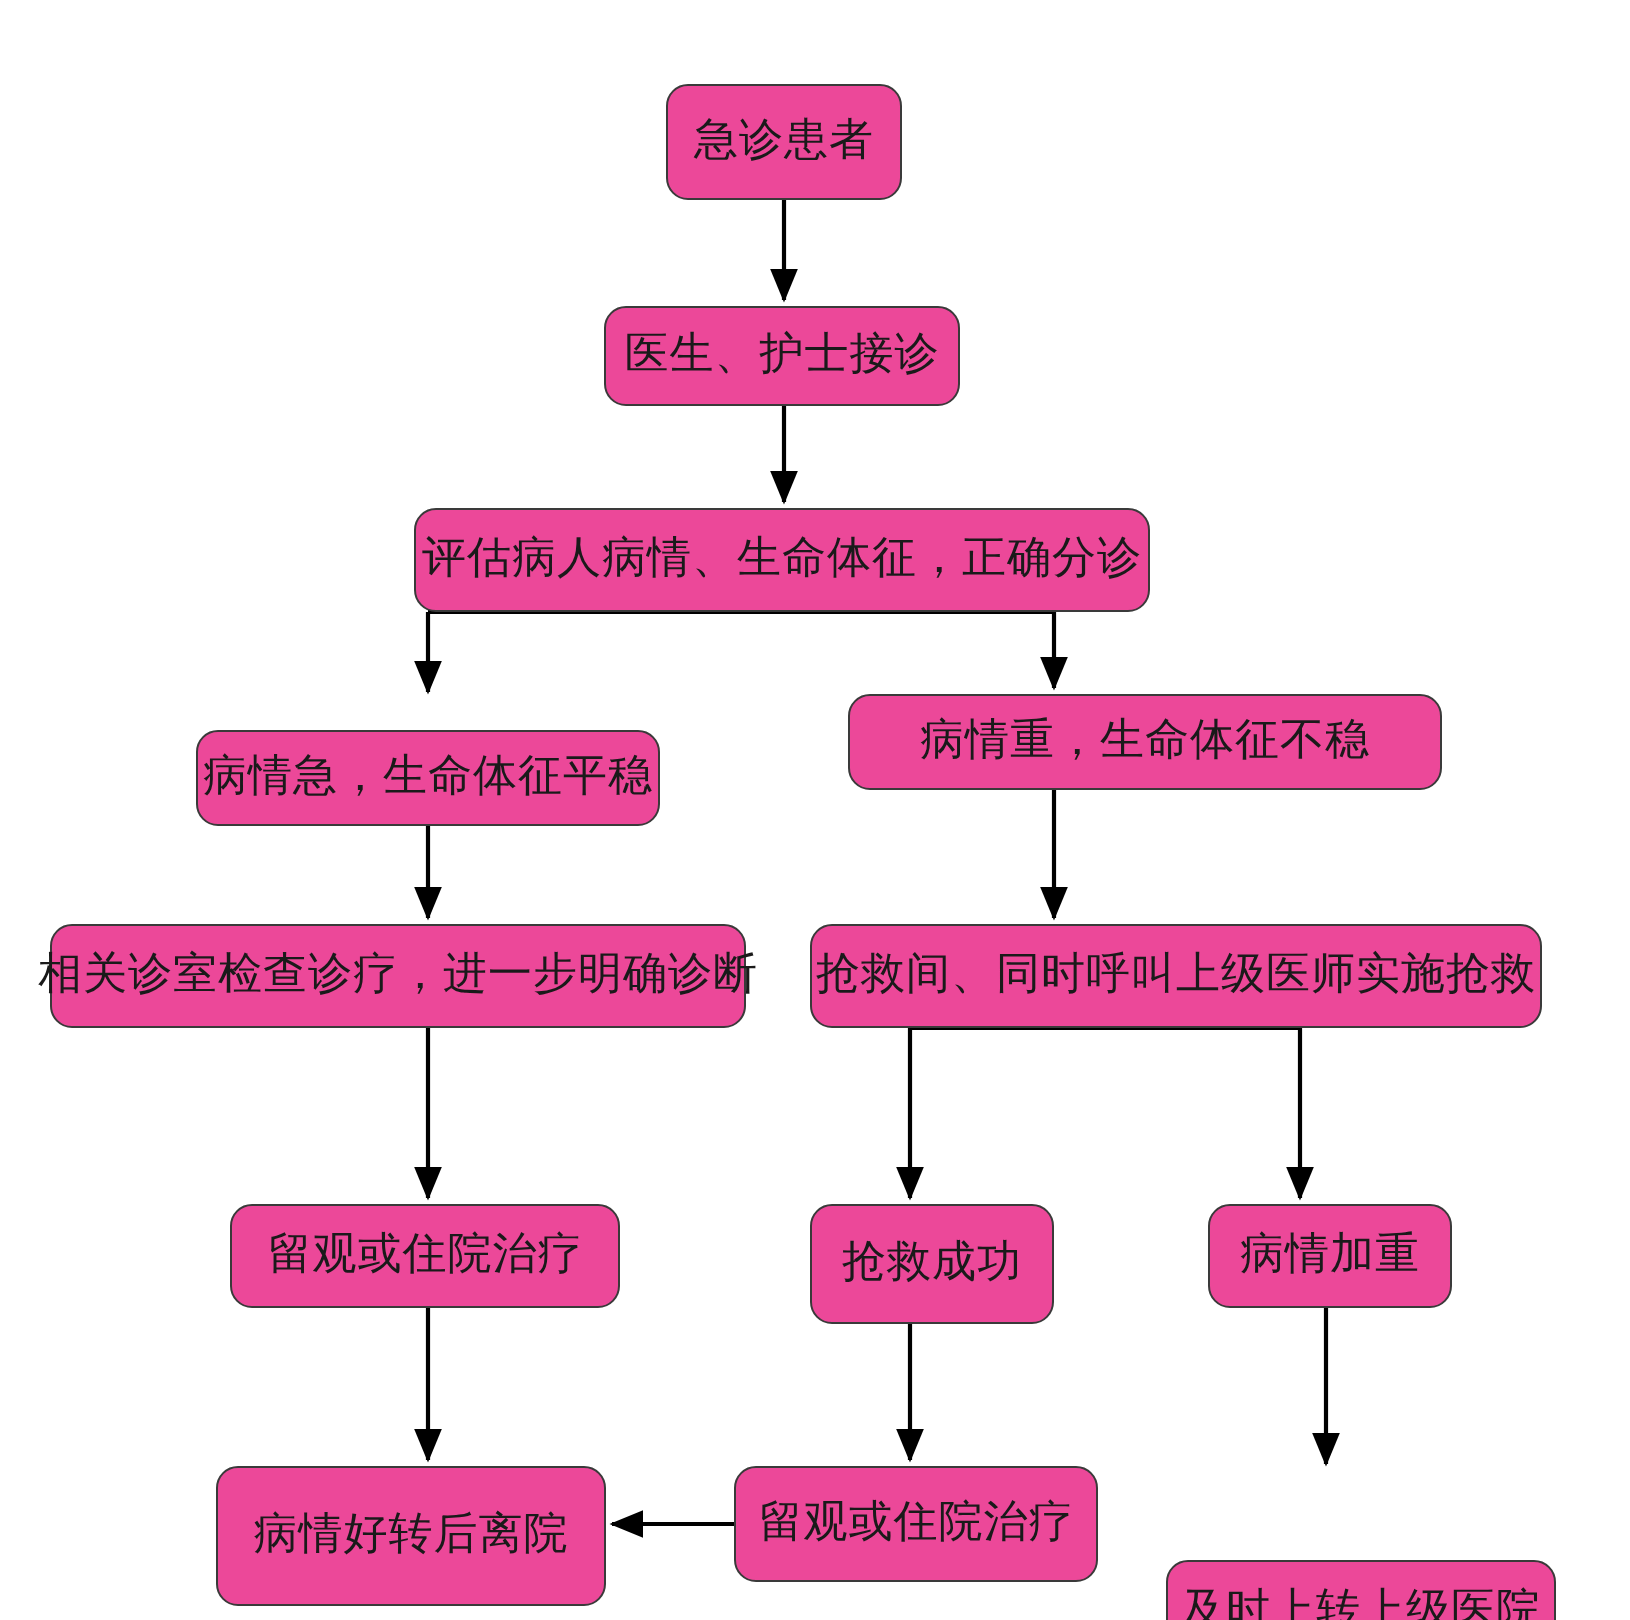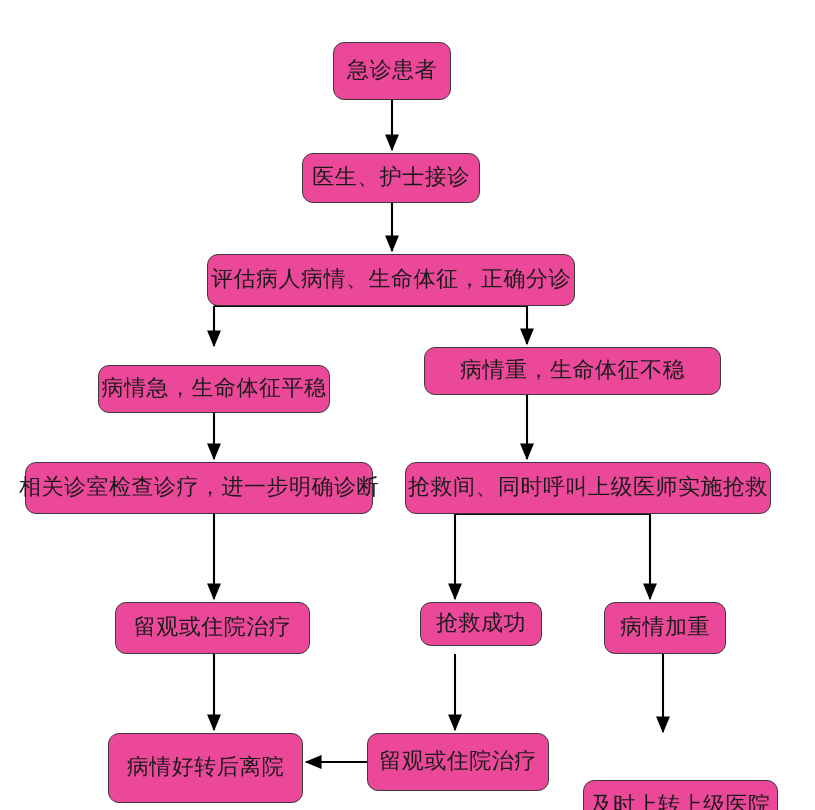--- a/index.html
+++ b/index.html
@@ -92,21 +92,21 @@
   </div>
   <div class="node" style="left: 25px; top: 462px; width: 348px; height: 52px; border-color: rgb(58, 58, 58); color: rgb(26, 26, 26);">
     <span>相关诊室检查诊疗，进一步明确诊断</span>
   </div>
   <div class="node" style="left: 405px; top: 462px; width: 366px; height: 52px; border-color: rgb(58, 58, 58); color: rgb(26, 26, 26);">
     <span>抢救间、同时呼叫上级医师实施抢救</span>
   </div>
   <div class="node" style="left: 115px; top: 602px; width: 195px; height: 52px; border-color: rgb(58, 58, 58); color: rgb(26, 26, 26);">
     <span>留观或住院治疗</span>
   </div>
-  <div class="node" style="left: 405px; top: 602px; width: 122px; height: 44px; border-color: rgb(58, 58, 58); color: rgb(26, 26, 26); margin-left: 15px;">
+  <div class="node" style="left: 405px; top: 602px; width: 122px; height: 60px; border-color: rgb(58, 58, 58); color: rgb(26, 26, 26);">
     <span>抢救成功</span>
   </div>
   <div class="node" style="left: 604px; top: 602px; width: 122px; height: 52px; border-color: rgb(58, 58, 58); color: rgb(26, 26, 26);">
     <span>病情加重</span>
   </div>
   <div class="node" style="left: 108px; top: 733px; width: 195px; height: 70px; border-color: rgb(58, 58, 58); color: rgb(26, 26, 26);">
     <span>病情好转后离院</span>
   </div>
   <div class="node" style="left: 367px; top: 733px; width: 182px; height: 58px; border-color: rgb(58, 58, 58); color: rgb(26, 26, 26);">
     <span>留观或住院治疗</span>

